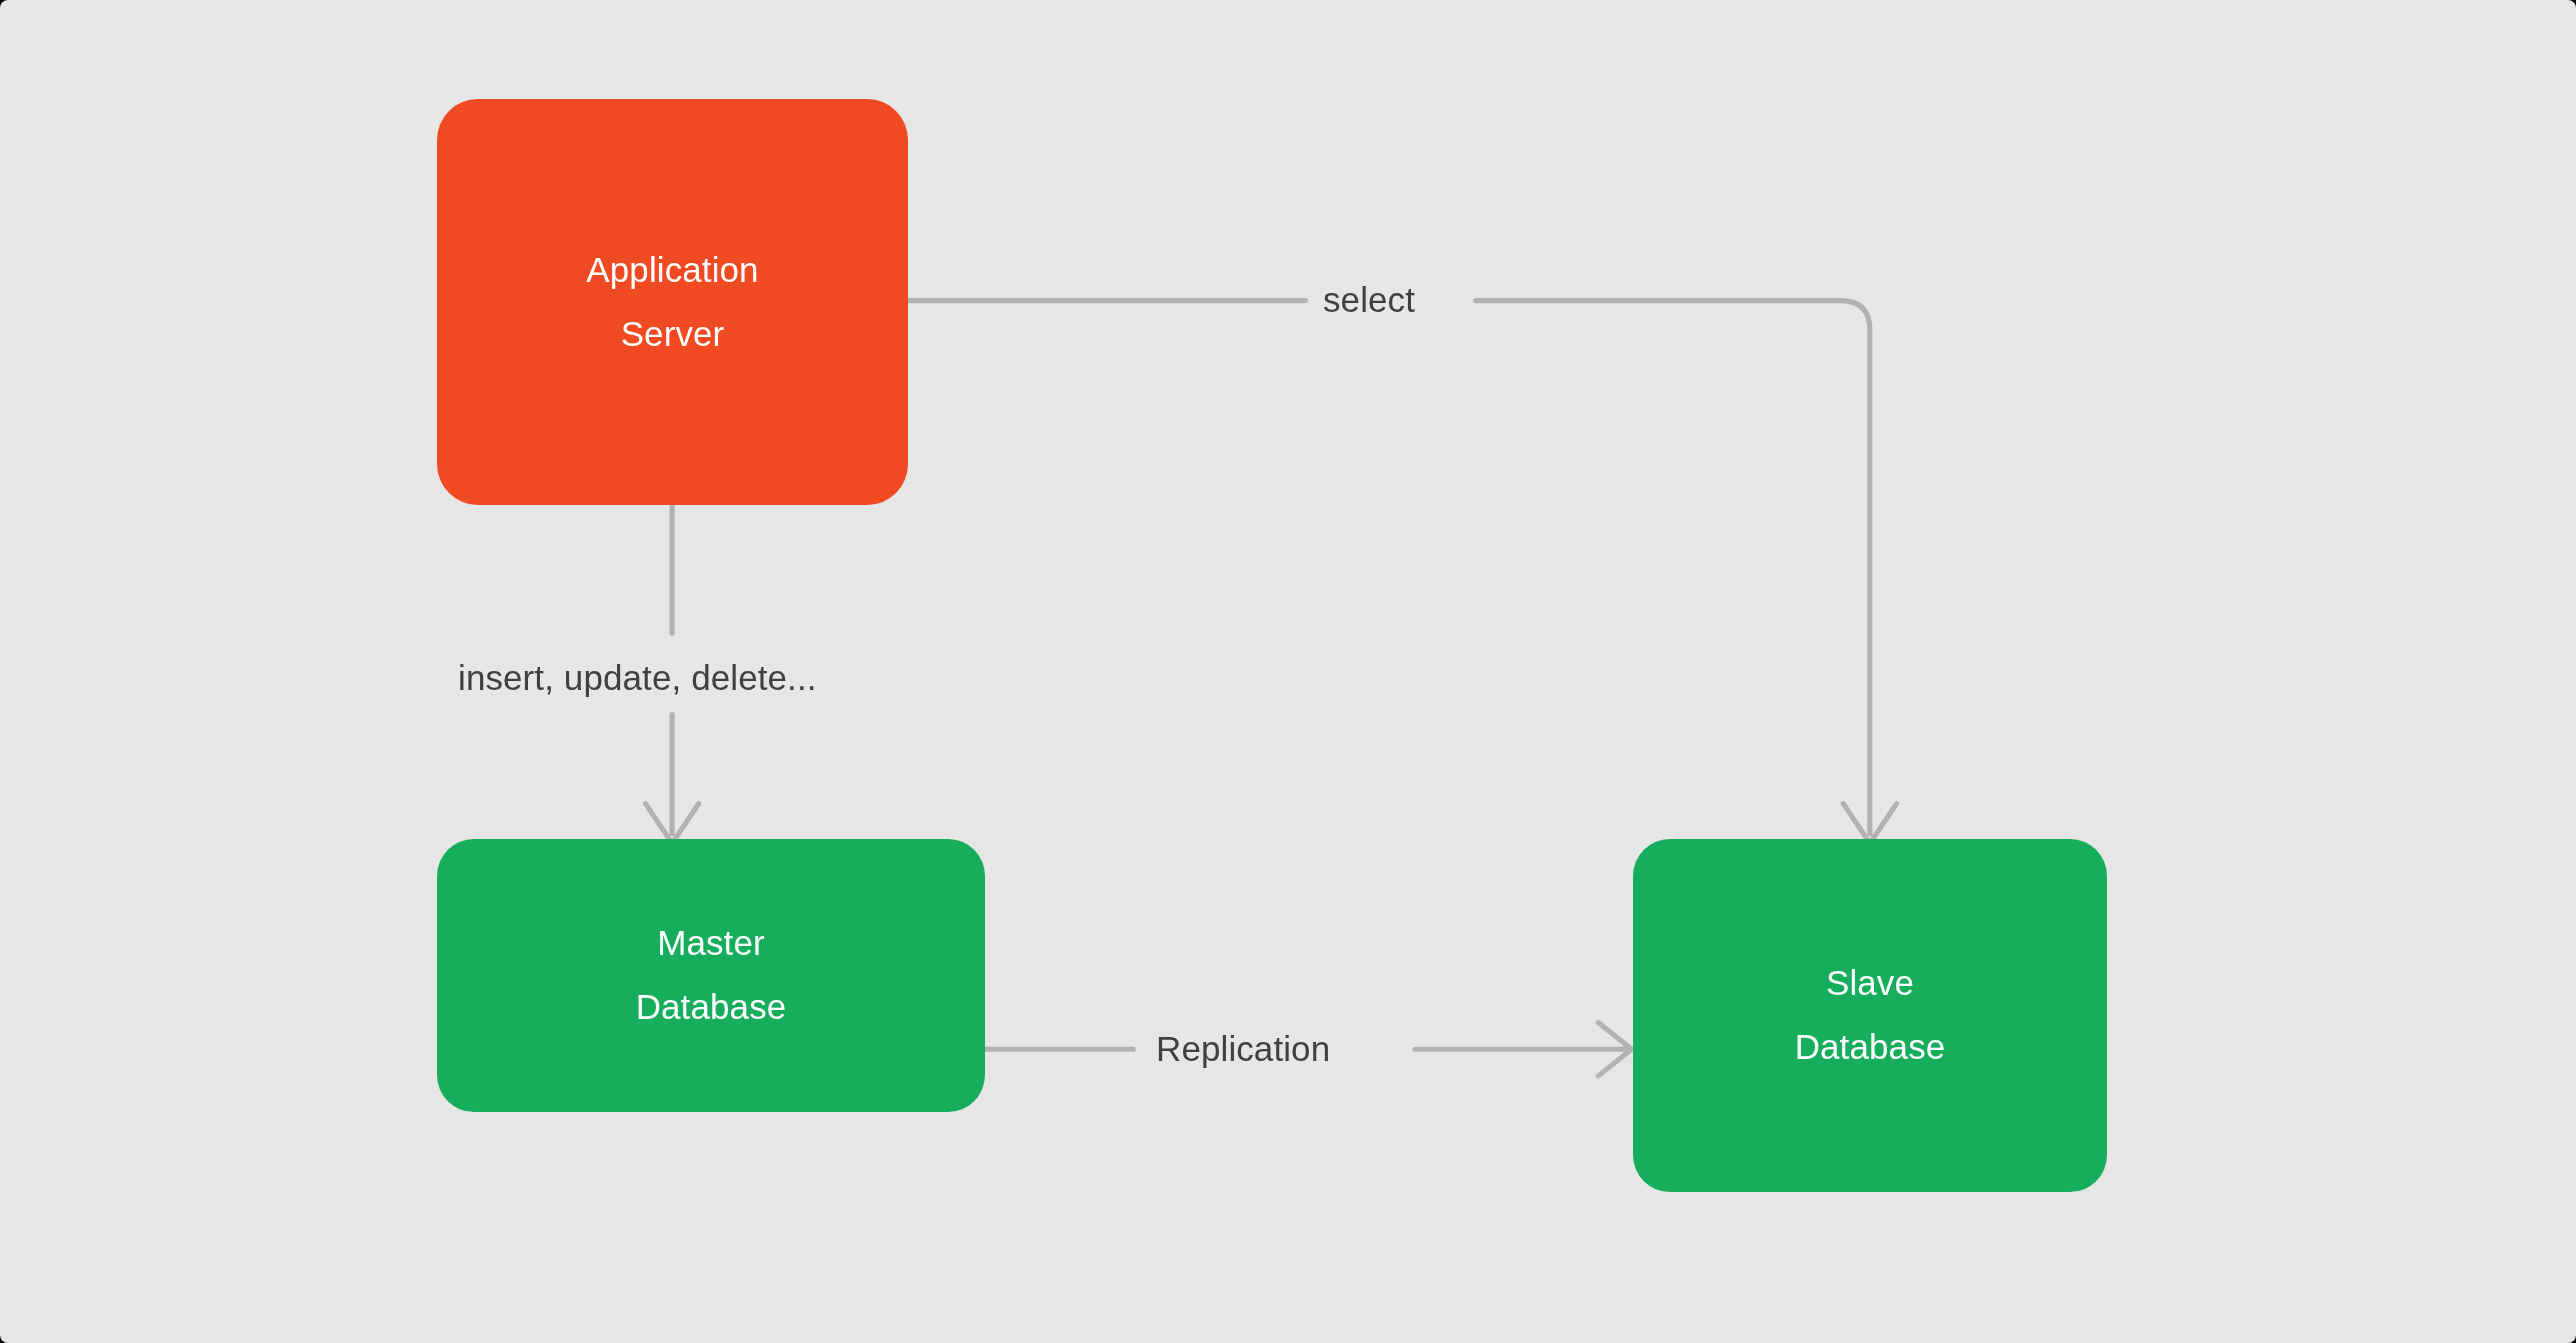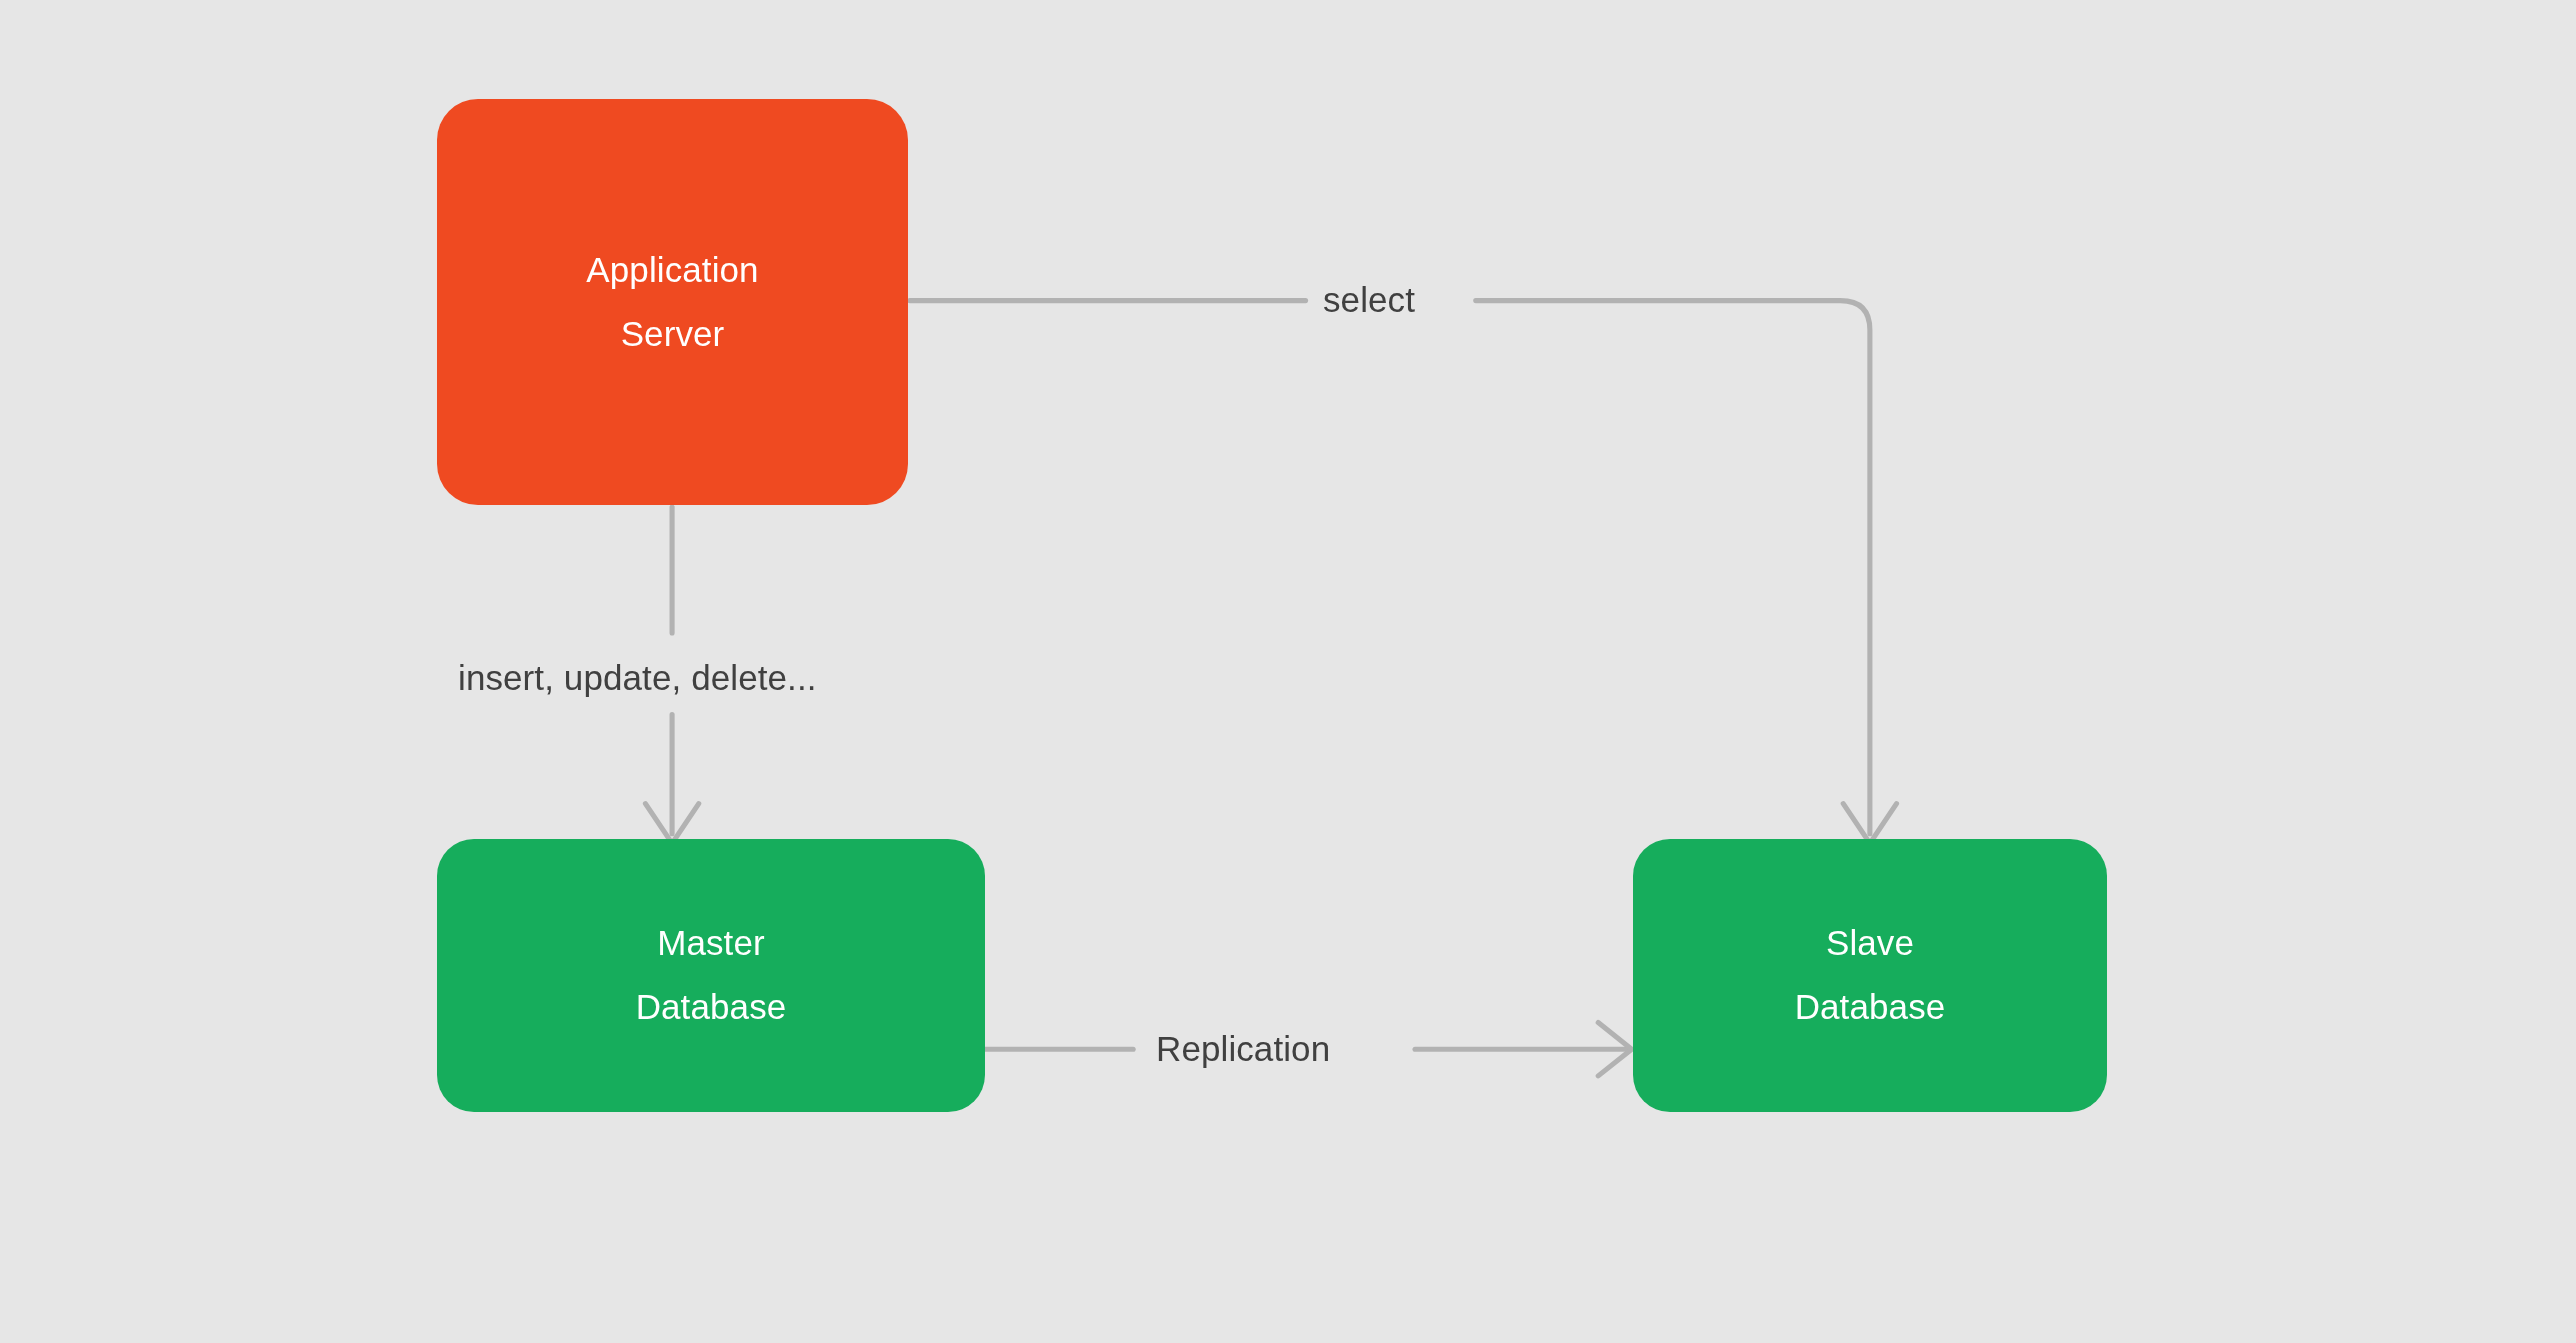--- a/index.html
+++ b/index.html
@@ -8,21 +8,21 @@
     background: #000000;
     width: 2576px;
     height: 1343px;
     overflow: hidden;
   }
   #canvas {
     position: relative;
     width: 2576px;
     height: 1343px;
     background: #E6E6E6;
-    border-radius: 0;
+    border-radius: 8px;
     overflow: hidden;
     font-family: "Liberation Sans", sans-serif;
   }
   .node {
     position: absolute;
     display: flex;
     flex-direction: column;
     align-items: center;
     justify-content: center;
     border-radius: 41px;
@@ -48,21 +48,21 @@
     top: 839px;
     width: 548px;
     height: 273px;
     background: #16AD5C;
     border-radius: 37px;
   }
   #slave-db {
     left: 1633px;
     top: 839px;
     width: 474px;
-    height: 273px;
+    height: 353px;
     background: #16AD5C;
     border-radius: 37px;
   }
 
   .edge-svg {
     position: absolute;
     left: 0;
     top: 0;
     width: 2576px;
     height: 1343px;

